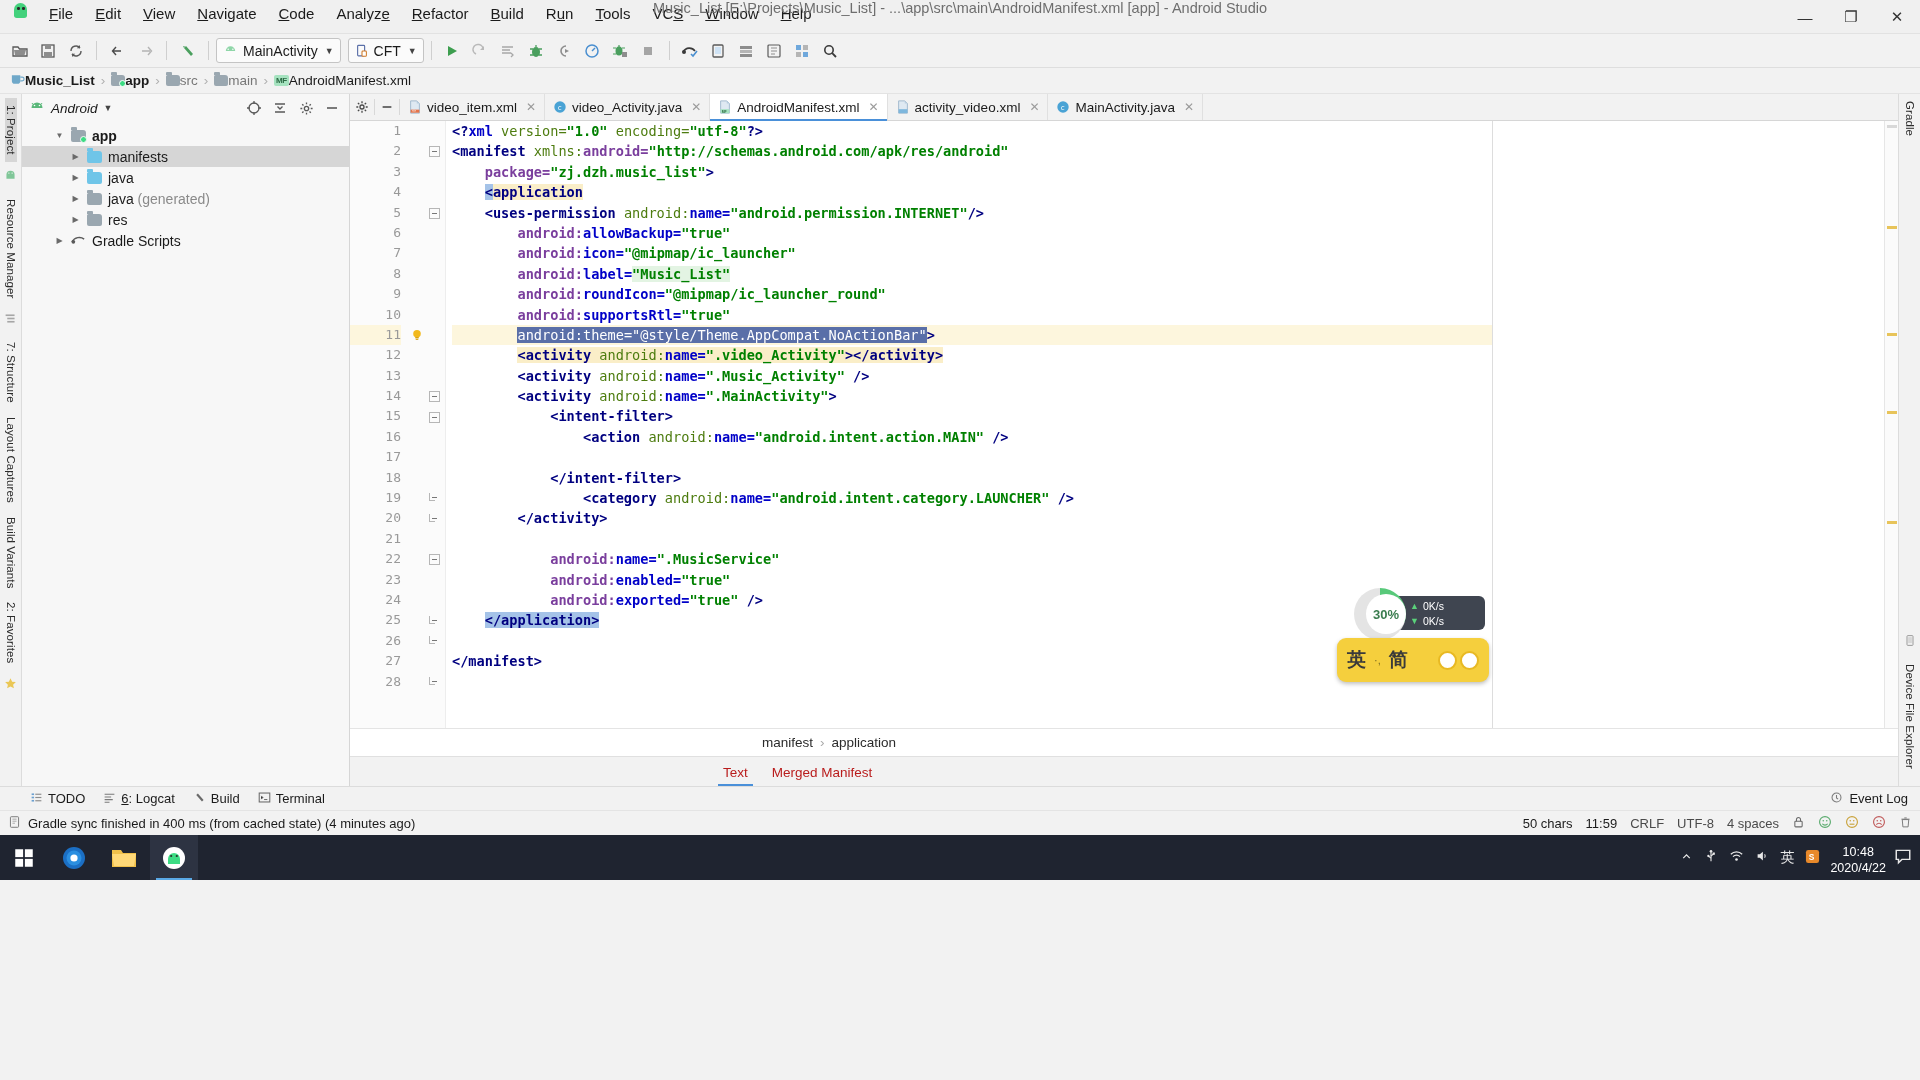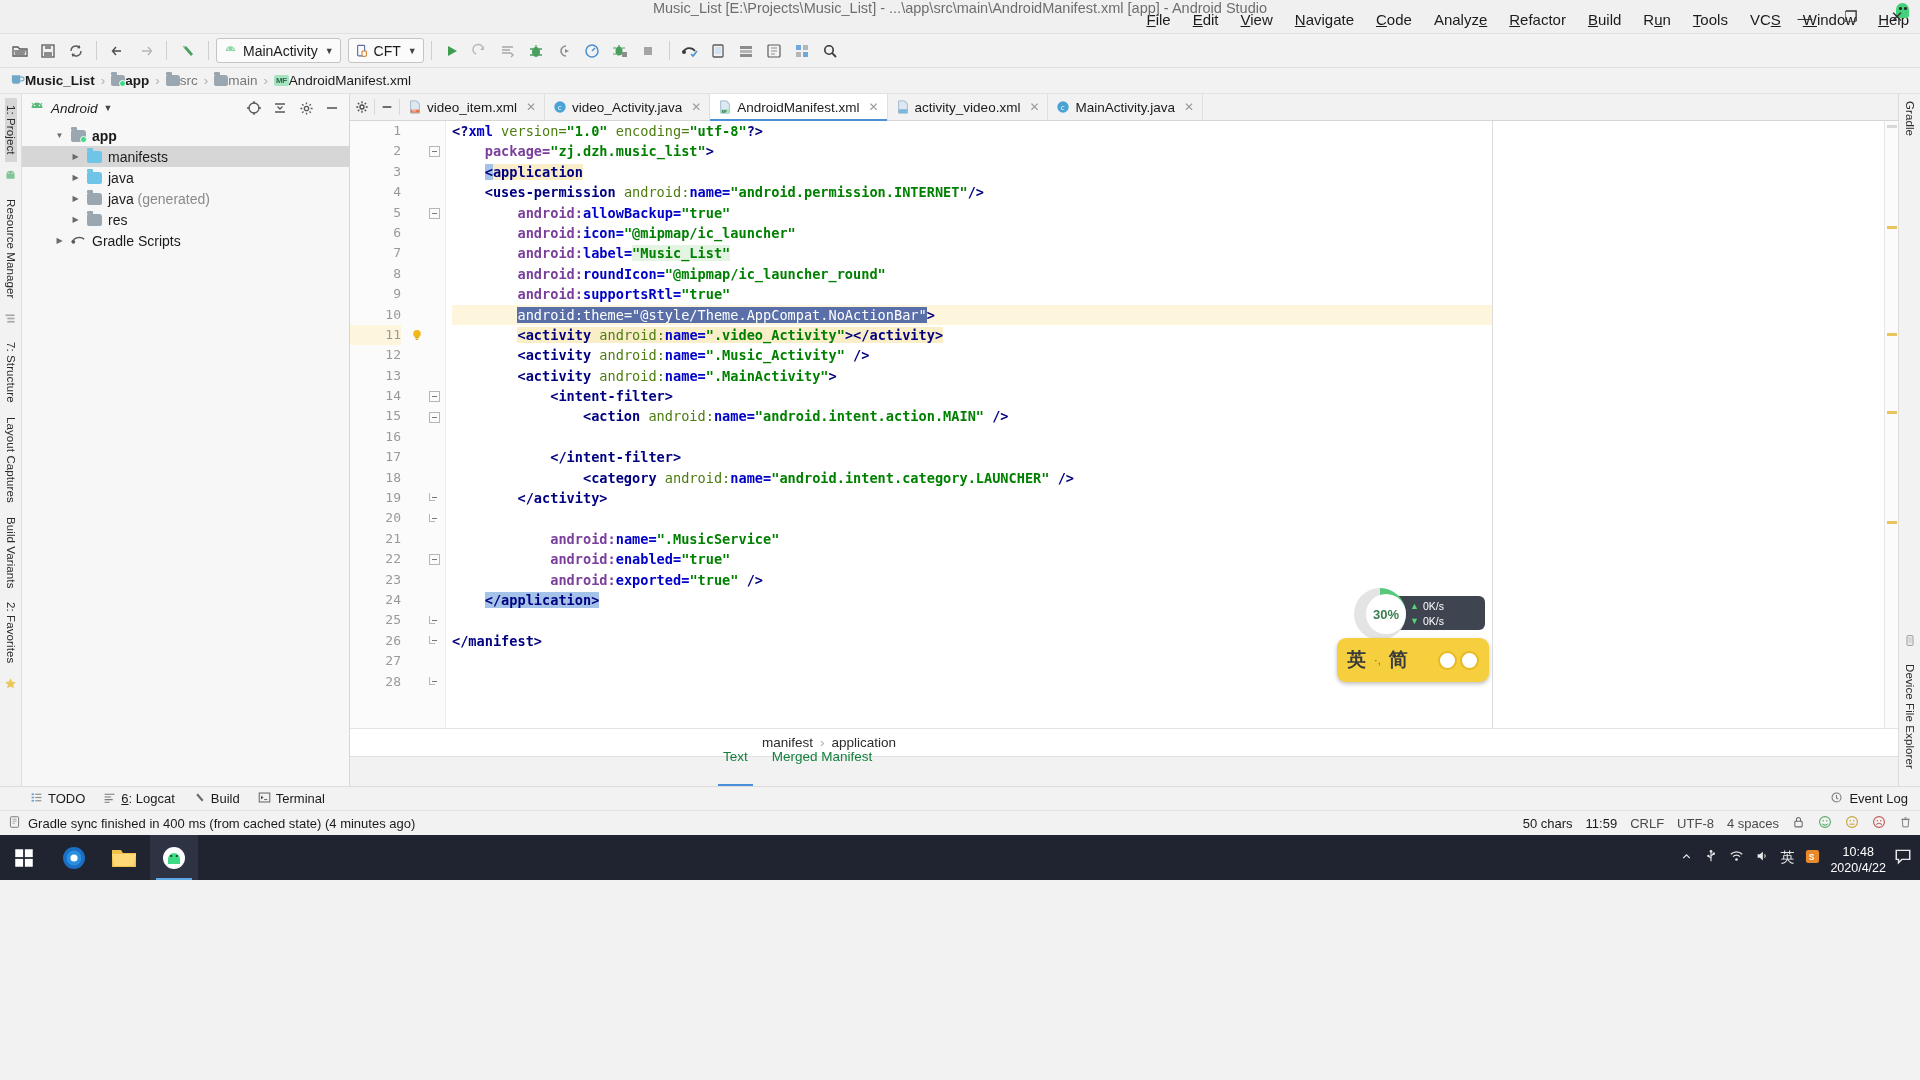--- a/index.html
+++ b/index.html
@@ -1,21 +1,21 @@
 <!DOCTYPE html>
 <html><head>
 <meta charset="utf-8">
 <style>
   * { box-sizing: border-box; margin:0; padding:0; }
   html,body { width:1920px; height:1080px; overflow:hidden;
     font-family:"Liberation Sans", sans-serif; background:#f2f2f2; }
 
   
-  .titlebar { height:34px; background:#f0f0f0; display:flex; align-items:flex-end;
-    border-bottom:1px solid #e2e2e2; position:relative;flex-direction:column; }
+  .titlebar { height:34px; background:#f0f0f0; display:flex; align-items:flex-start;
+    border-bottom:1px solid #e2e2e2; position:relative; }
   .as-logo { width:22px; height:22px; margin:0 6px 0 10px; position:relative; }
   .as-logo .head { position:absolute; left:4px; top:3px; width:13px; height:15px;
     background:#43d17c; border-radius:7px 7px 3px 3px; }
   .as-logo .eye { position:absolute; top:7px; width:2.5px; height:2.5px; background:#2a2a2a; border-radius:50%; }
   .menubar { display:flex; align-items:center; gap:0px; }
   .menu-item { font-size:15px; color:#1b1b1b; padding:5px 11px; cursor:default; white-space:nowrap; }
   .menu-item u { text-decoration:underline; }
   .title-text { position:absolute; left:0; right:0; text-align:center;
     font-size:14.5px; color:#6e6e6e; pointer-events:none; }
   .wincontrols { position:absolute; right:0; top:0; display:flex; height:34px; }
@@ -127,21 +127,21 @@
   .stripe .tick { position:absolute; left:2px; width:10px; height:3px; }
 
   
   .rightpane { width:392px; background:#fff; border-left:1px solid #ddd; position:relative; }
 
   
   .edfoot { height:28px; background:#fff; border-top:1px solid #e4e4e4;
     display:flex; align-items:center; padding-left:412px; gap:7px; font-size:13.5px; color:#2b2b2b; }
   .edtabs { height:30px; background:#f2f2f2; border-top:1px solid #e0e0e0;
     display:flex; align-items:flex-end; padding-left:362px; gap:2px; }
-  .edtab { font-size:13.5px; color:#15803d; padding:4px 11px 22px; position:relative; }
+  .edtab { font-size:13.5px; color:#b91c1c; padding:4px 11px 6px; position:relative; }
   .edtab.active:after { content:""; position:absolute; left:6px; right:6px; bottom:0; height:2px; background:#4a90d9; }
 
   
   .rrail { width:22px; background:#f2f2f2; border-left:1px solid #dcdcdc;
     display:flex; flex-direction:column; align-items:center; }
 
   
   .toolbar-bottom { height:24px; background:#f2f2f2; border-top:1px solid #dcdcdc;
     display:flex; align-items:center; padding-left:30px; gap:18px; font-size:13px; color:#1b1b1b; }
   .twbtn { display:flex; align-items:center; gap:5px; }
@@ -606,20 +606,21 @@
           <div class="foldmark" style="top: 290.6px;"></div>
           <div class="foldmark end" style="top: 372.2px;"></div>
           <div class="foldmark end" style="top: 392.6px;"></div>
           <div class="foldmark" style="top: 433.4px;"></div>
           <div class="foldmark end" style="top: 494.6px;"></div>
           <div class="foldmark end" style="top: 515px;"></div>
           <div class="foldmark end" style="top: 555.8px;"></div>
         </div>
       <div class="code" id="code">
           <div class="ln"><span class="tagp">&lt;?</span><span class="ns">xml</span><span class="plain"> version=</span><span class="val">"1.0"</span><span class="plain"> encoding=</span><span class="val">"utf-8"</span><span class="tagp">?&gt;</span></div>
+          <div class="ln"><span class="tagn">&lt;manifest</span><span class="plain"> xmlns:</span><span class="attr">android=</span><span class="val">"http://schemas.android.com/apk/res/android"</span></div>
           <div class="ln">&nbsp;&nbsp;&nbsp;&nbsp;<span class="attr">package=</span><span class="val">"zj.dzh.music_list"</span><span class="tagn">&gt;</span></div>
           <div class="ln">&nbsp;&nbsp;&nbsp;&nbsp;<span class="tagn selbg">&lt;</span><span class="tagn yelbg">application</span></div>
           <div class="ln">&nbsp;&nbsp;&nbsp;&nbsp;<span class="tagn">&lt;uses-permission</span><span class="plain"> android:</span><span class="ns">name=</span><span class="val">"android.permission.INTERNET"</span><span class="tagn">/&gt;</span></div>
           <div class="ln">&nbsp;&nbsp;&nbsp;&nbsp;&nbsp;&nbsp;&nbsp;&nbsp;<span class="attr">android:</span><span class="ns">allowBackup=</span><span class="val">"true"</span></div>
           <div class="ln">&nbsp;&nbsp;&nbsp;&nbsp;&nbsp;&nbsp;&nbsp;&nbsp;<span class="attr">android:</span><span class="ns">icon=</span><span class="val">"@mipmap/ic_launcher"</span></div>
           <div class="ln">&nbsp;&nbsp;&nbsp;&nbsp;&nbsp;&nbsp;&nbsp;&nbsp;<span class="attr">android:</span><span class="ns">label=</span><span class="val greenbg">"Music_List"</span></div>
           <div class="ln">&nbsp;&nbsp;&nbsp;&nbsp;&nbsp;&nbsp;&nbsp;&nbsp;<span class="attr">android:</span><span class="ns">roundIcon=</span><span class="val">"@mipmap/ic_launcher_round"</span></div>
           <div class="ln">&nbsp;&nbsp;&nbsp;&nbsp;&nbsp;&nbsp;&nbsp;&nbsp;<span class="attr">android:</span><span class="ns">supportsRtl=</span><span class="val">"true"</span></div>
           <div class="ln hl">&nbsp;&nbsp;&nbsp;&nbsp;&nbsp;&nbsp;&nbsp;&nbsp;<span class="bluesel">android:theme="@style/Theme.AppCompat.NoActionBar"</span><span class="tagn">&gt;</span></div>
           <div class="ln">&nbsp;&nbsp;&nbsp;&nbsp;&nbsp;&nbsp;&nbsp;&nbsp;<span class="tagn yelbg">&lt;activity</span><span class="plain yelbg"> android:</span><span class="ns yelbg">name=</span><span class="val yelbg">".video_Activity"</span><span class="tagn yelbg">&gt;</span><span class="tagn yelbg">&lt;/activity&gt;</span></div>

